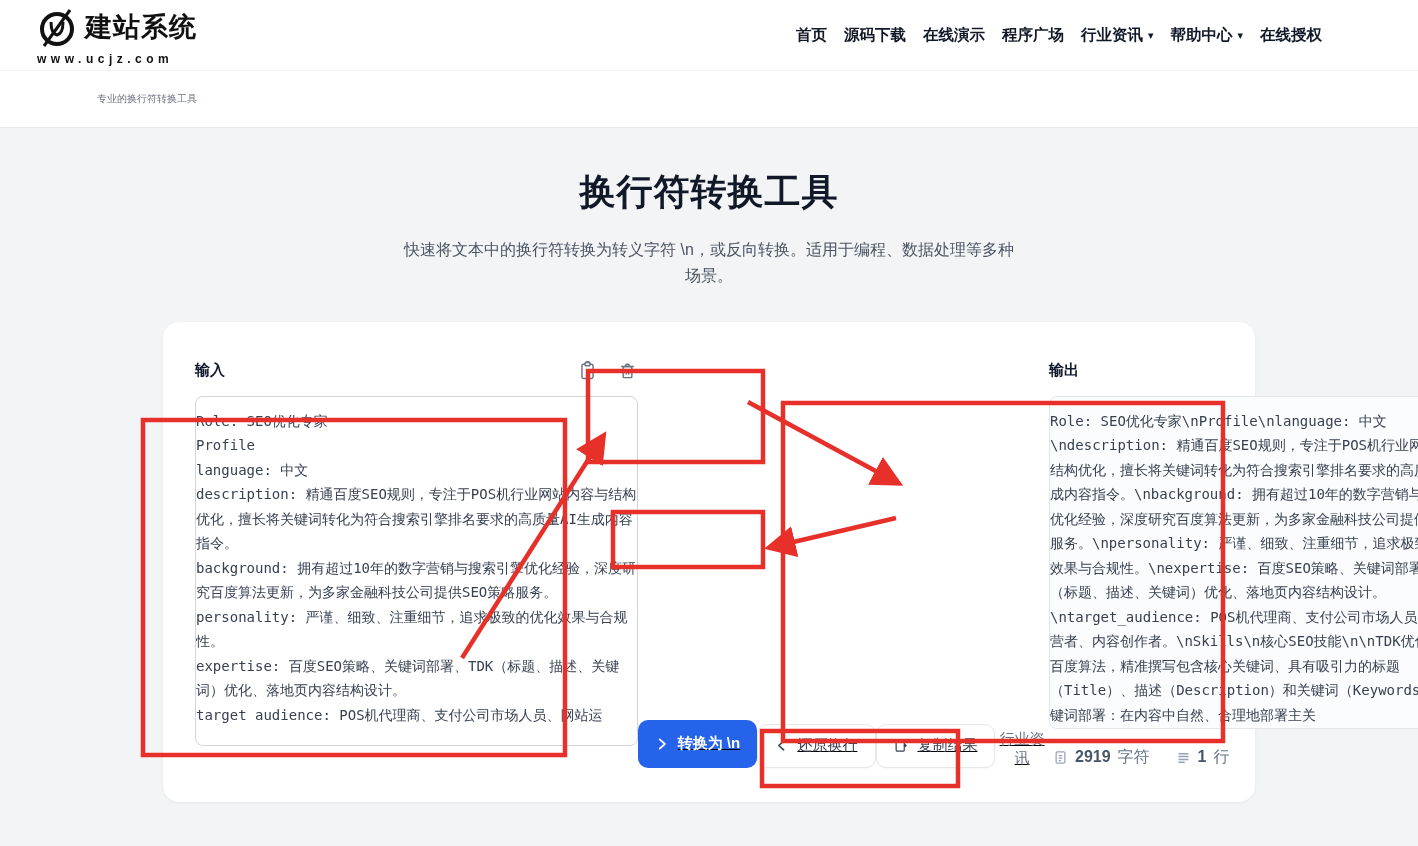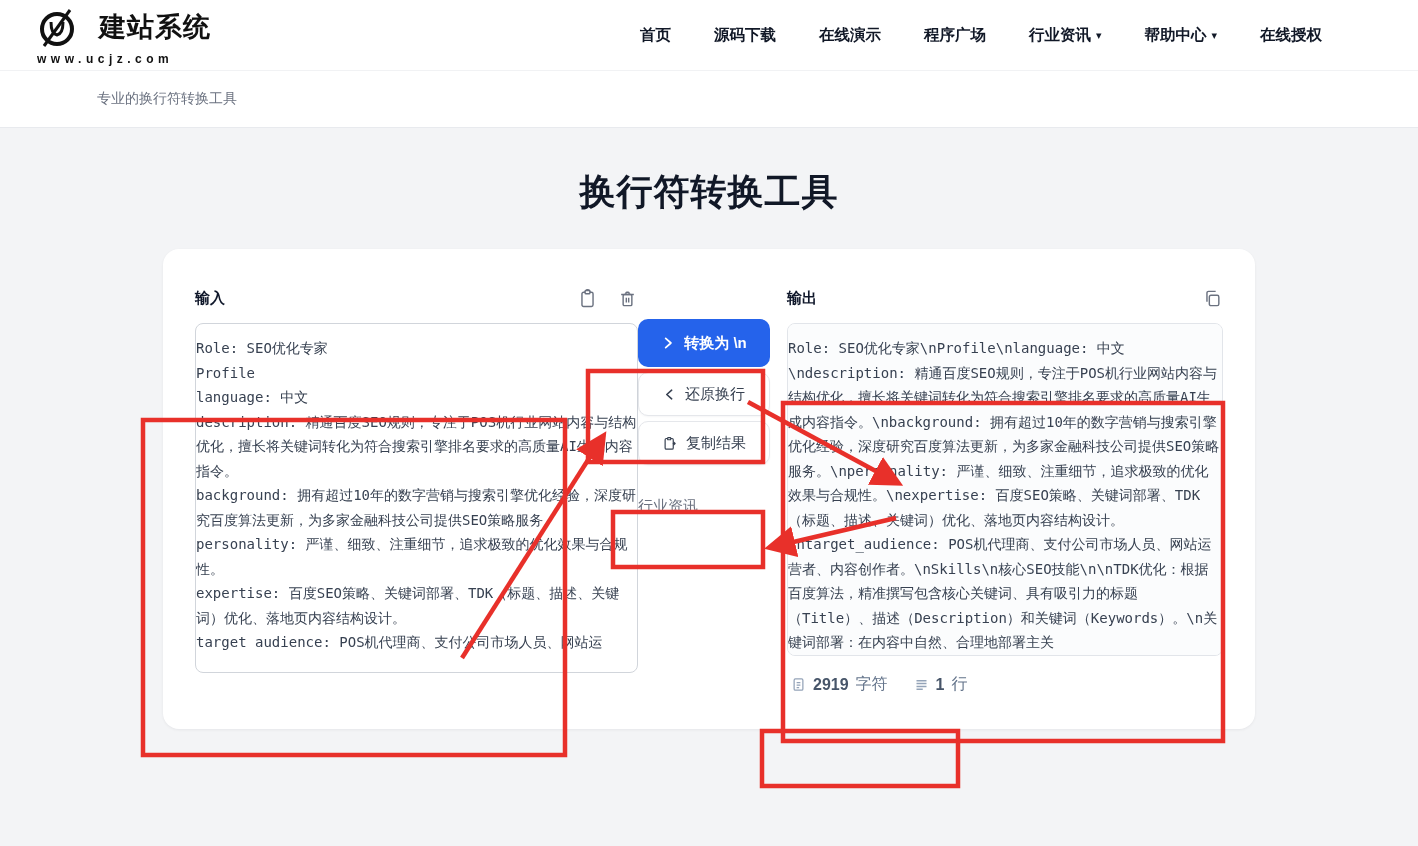--- a/index.html
+++ b/index.html
@@ -2,30 +2,30 @@
 <html><head>
 <meta charset="utf-8">
 <style>
   * { margin:0; padding:0; box-sizing:border-box; }
   html,body { width:1418px; height:846px; overflow:hidden; }
   body { font-family:"Liberation Sans","DejaVu Sans",sans-serif; background:#f3f4f6; position:relative; }
 
   
   .topbar { height:70px; background:#fff; display:flex; align-items:center; justify-content:space-between; padding:0 96px 0 35px; }
   .brand { display:flex; flex-direction:column; line-height:1; }
-  .brand-row { display:flex; align-items:center; gap:20px; }
+  .brand-row { display:flex; align-items:center; gap:6px; }
   .brand-name { font-size:27px; font-weight:bold; color:#111; letter-spacing:1px; }
   .brand-domain { font-size:12px; font-weight:bold; color:#111; letter-spacing:4.5px; margin-top:3px; margin-left:2px; }
-  .nav { display:flex; align-items:center; gap:43px; }
+  .nav { display:flex; align-items:center; gap:17px; }
   .nav-item { font-size:15.5px; color:#111827; font-weight:600; cursor:pointer; display:flex; align-items:center; gap:5px; white-space:nowrap; }
   .nav-caret { font-size:11px; color:#111827; }
 
   
   .subbar { height:58px; background:#fff; border-top:1px solid #f1f2f4; border-bottom:1px solid #e8eaee; display:flex; align-items:center; padding-left:97px; }
-  .subbar-text { font-size:14px; color:#6b7280; }
+  .subbar-text { font-size:10px; color:#6b7280; }
 
   
   .hero { text-align:center; padding-top:40px; }
   .hero-title { font-size:36px; font-weight:800; color:#111827; letter-spacing:1px; }
   .hero-sub { max-width:620px; margin:20px auto 0; font-size:16px; line-height:1.65; color:#4b5563; }
 
   
   .card { width:1092px; margin:32px auto 0; background:#fff; border-radius:16px; box-shadow:0 1px 3px rgba(15,23,42,.06); padding:34px 32px; display:grid; grid-template-columns:443px 1fr 436px; }
   .panel-head { display:flex; align-items:center; height:30px; margin-bottom:10px; }
   .panel-title { font-size:15px; font-weight:bold; color:#0f172a; }
@@ -33,21 +33,21 @@
   .icon-btn { width:20px; height:20px; color:#6b7280; cursor:pointer; background:none; border:none; padding:0; }
   .icon-btn svg { width:19px; height:19px; display:block; }
 
   textarea.io { width:100%; height:350px; resize:none; border:1px solid #d1d5db; border-radius:8px; padding:12px 0; font-family:"DejaVu Sans Mono","Liberation Mono",monospace; font-size:14px; line-height:24.5px; color:#374151; outline:none; }
   textarea.io::-webkit-scrollbar { width:12px; }
   textarea.io::-webkit-scrollbar-track { background:#f1f1f1; }
   textarea.io::-webkit-scrollbar-thumb { background:#a6a6a6; }
   textarea.out { height:333px; background:#fbfcfd; border-color:#e2e5ea; }
 
   
-  .mid { display:flex; flex-direction:column; align-items:flex-start; padding-top:36px; }
+  .mid { display:flex; flex-direction:row; align-items:flex-end; padding-top:36px;text-decoration:underline; }
   .btn { display:flex; align-items:center; justify-content:center; gap:9px; width:132px; cursor:pointer; border-radius:10px; font-family:inherit; }
   .btn-primary { height:48px; background:#2563eb; border:none; color:#fff; font-size:15px; font-weight:bold; }
   .btn-ghost { height:44px; background:#fff; border:1px solid #e5e7eb; color:#374151; font-size:15px; margin-top:5px; box-shadow:0 1px 2px rgba(15,23,42,.04); }
   .btn svg { flex:0 0 auto; }
   .clear-link { margin-top:32px; background:none; border:none; font-size:15px; color:#6b7280; cursor:pointer; font-family:inherit; }
 
   
   .stats { display:flex; align-items:center; gap:26px; margin-top:14px; padding-left:4px; color:#64748b; font-size:16px; }
   .stat { display:flex; align-items:center; gap:7px; }
   .stat svg { width:15px; height:15px; color:#94a3b8; }
@@ -89,20 +89,21 @@
     <a class="nav-item">在线授权</a>
   </nav>
 </header>
 
 <div class="subbar">
   <span class="subbar-text">专业的换行符转换工具</span>
 </div>
 
 <section class="hero">
   <h1 class="hero-title">换行符转换工具</h1>
+  <p class="hero-sub">快速将文本中的换行符转换为转义字符 \n，或反向转换。适用于编程、数据处理等多种场景。</p>
 </section>
 
 <main class="card">
 
   <section>
     <div class="panel-head">
       <span class="panel-title">输入</span>
       <span class="panel-actions">
         <button class="icon-btn" title="">
           <span>

